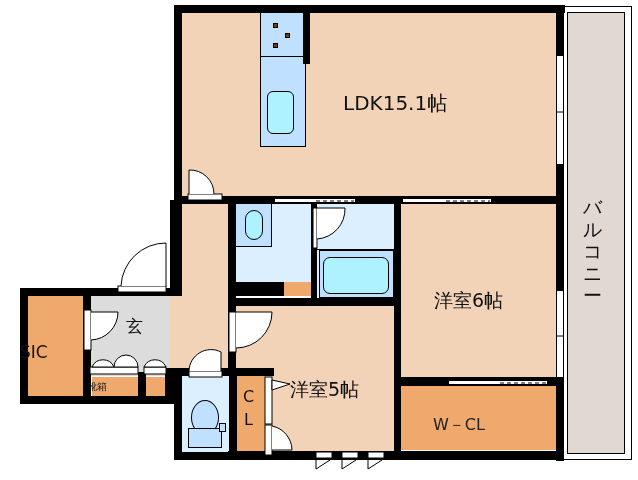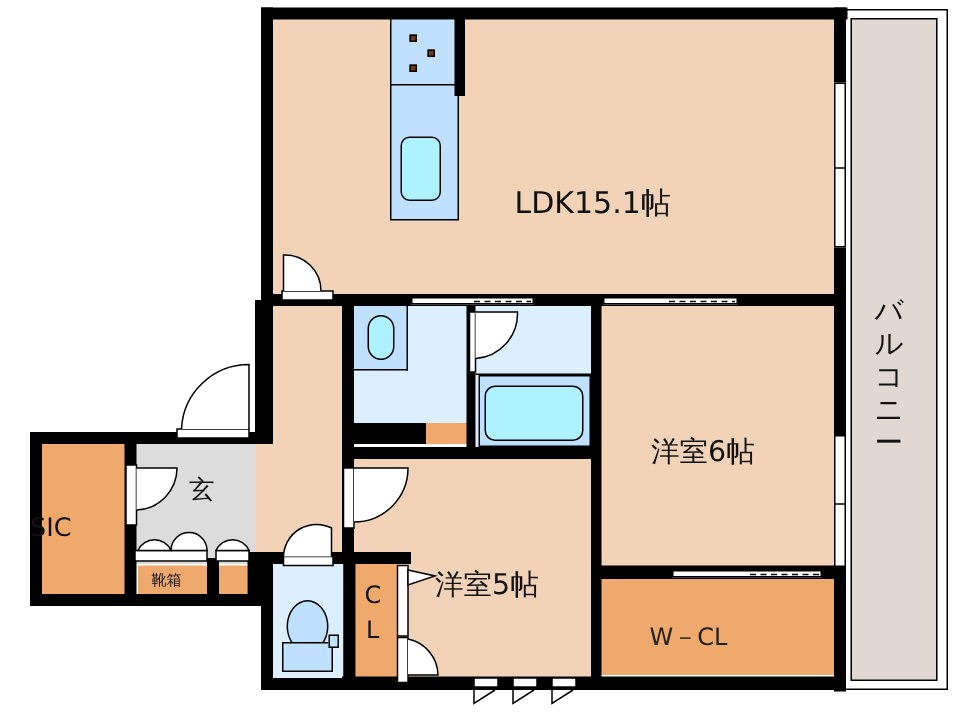--- a/index.html
+++ b/index.html
@@ -142,21 +142,21 @@
 
   <g stroke="#000" stroke-width="1">
     <line x1="316" y1="201" x2="354" y2="201" stroke-dasharray="4,3"></line>
     <line x1="446" y1="201" x2="490" y2="201" stroke-dasharray="4,3"></line>
     <line x1="500" y1="383" x2="546" y2="383" stroke-dasharray="4,3"></line>
     <line x1="556" y1="112" x2="564" y2="112"></line>
     <line x1="556" y1="336" x2="564" y2="336"></line>
   </g>
 </svg>
 
-<div class="lbl" style="left:343px;top:90px;font-size:20px;margin-top:32px;">LDK15.1帖</div>
+<div class="lbl" style="left:343px;top:90px;font-size:20px;">LDK15.1帖</div>
 <div class="lbl" style="left:434px;top:288px;font-size:19px;">洋室6帖</div>
 <div class="lbl" style="left:290px;top:377px;font-size:19px;">洋室5帖</div>
 <div class="lbl" style="left:433px;top:415px;font-size:16px;color:#222;">W－CL</div>
 <div class="lbl" style="left:20px;top:342px;font-size:17px;">SIC</div>
 <div class="lbl" style="left:126px;top:315px;font-size:17px;">玄</div>
-<div class="lbl" style="left:101px;top:380px;font-size:10px;text-align:right;">靴箱</div>
+<div class="lbl" style="left:87px;top:380px;font-size:10px;text-align:right;">靴箱</div>
 <div class="lbl" style="left:243px;top:387px;font-size:16px;">C</div>
 <div class="lbl" style="left:244px;top:410px;font-size:16px;">L</div>
 
 </body></html>

